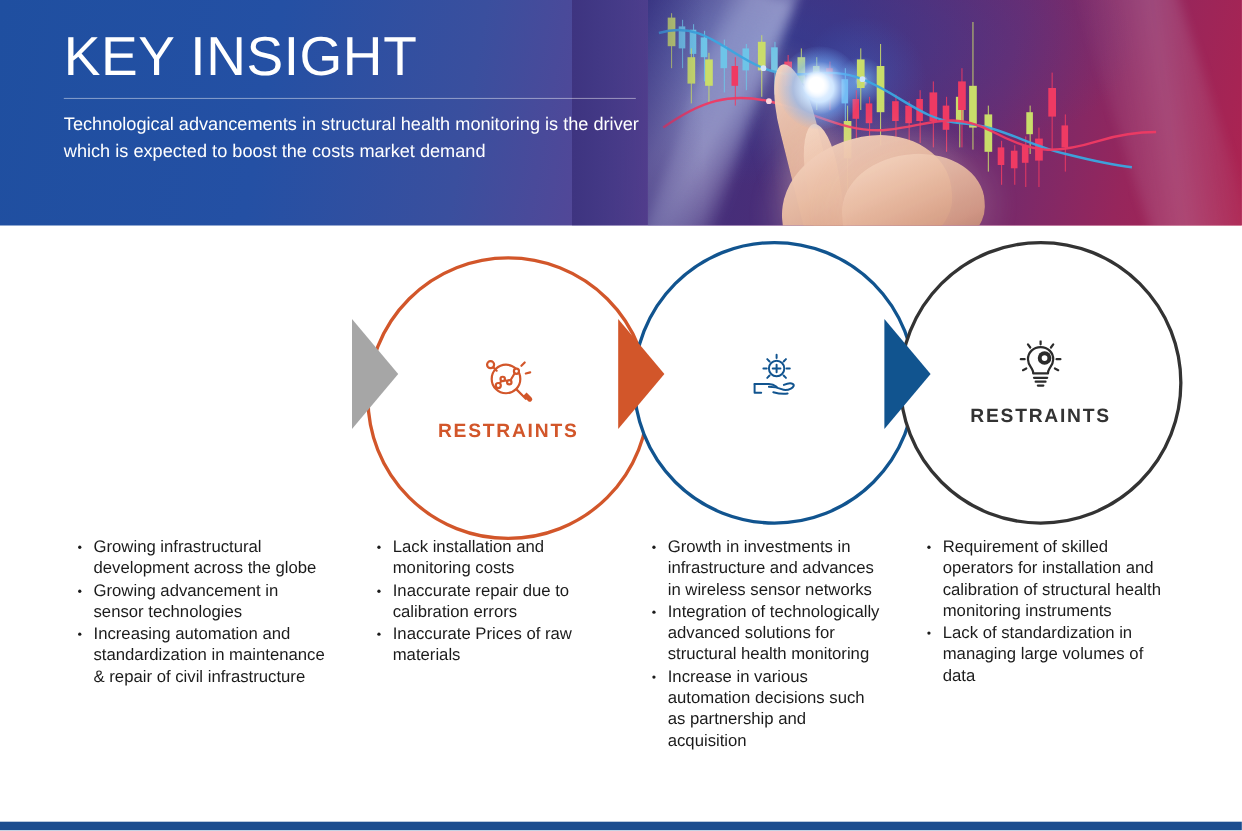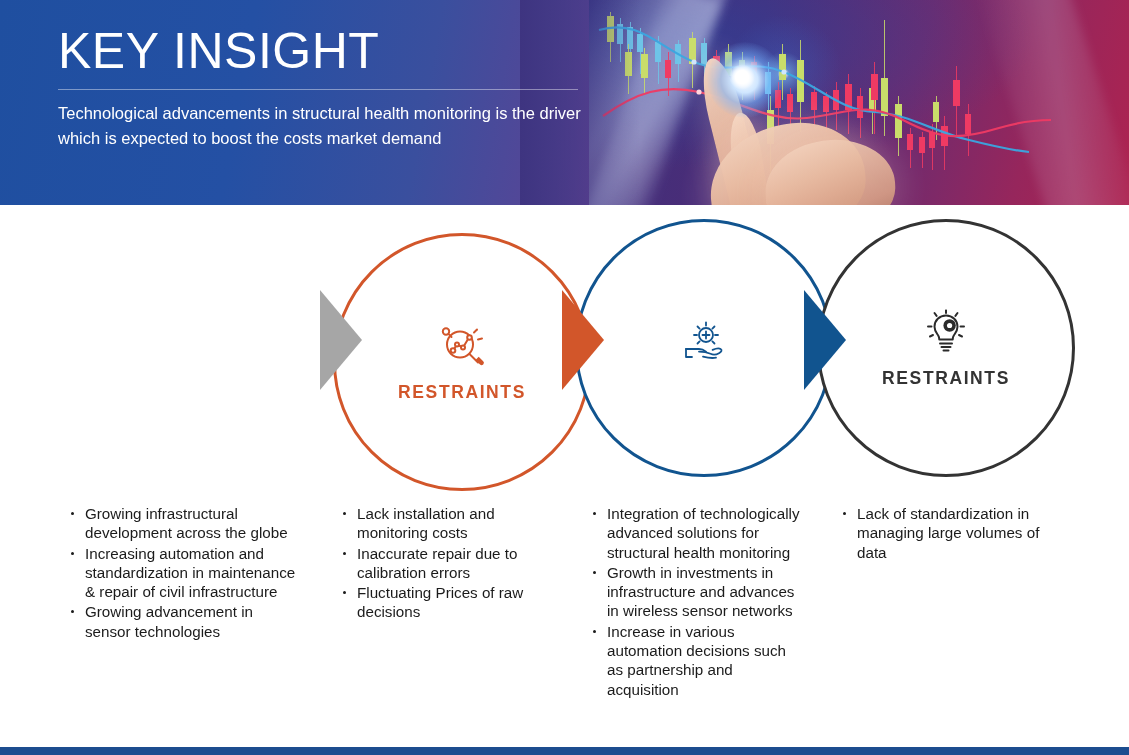--- a/index.html
+++ b/index.html
@@ -131,21 +131,21 @@
     position: absolute;
     width: 0; height: 0;
     border-top: 50px solid transparent;
     border-bottom: 50px solid transparent;
     border-left: 42px solid #000;
     z-index: 5;
   }
 
   
   #bullets { position: absolute; left: 0; top: 488px; width: 1129px; height: 255px; }
-  .bullet-col { position: absolute; top: 0; margin-top: 16px; }
+  .bullet-col { position: absolute; top: 0; }
   .bullet-list { margin: 0; padding: 0; list-style: none; }
   .bullet-list li {
     position: relative;
     padding-left: 17px;
     font-size: 15.2px;
     line-height: 1.27;
     color: #1b1b1b;
     margin-bottom: 1px;
   }
   .bullet-list li:before {
@@ -439,41 +439,42 @@
       <div class="circle-label" style="color:#333333;">RESTRAINTS</div>
     </div>
   </div>
 </div>
 
 <div id="bullets">
 
   <div class="bullet-col" style="left:68px; width:232px;">
     <ul class="bullet-list">
       <li>Growing infrastructural development across the globe</li>
+      <li>Growing advancement in sensor technologies</li>
       <li>Increasing automation and standardization in maintenance &amp; repair of civil infrastructure</li>
-      <li>Growing advancement in sensor technologies</li>
     </ul>
   </div>
 
   <div class="bullet-col" style="left:340px; width:222px;">
     <ul class="bullet-list">
       <li>Lack installation and monitoring costs</li>
       <li>Inaccurate repair due to calibration errors</li>
-      <li>Fluctuating Prices of raw decisions</li>
+      <li>Inaccurate Prices of raw materials</li>
     </ul>
   </div>
 
   <div class="bullet-col" style="left:590px; width:215px;">
     <ul class="bullet-list">
+      <li>Growth in investments in infrastructure and advances in wireless sensor networks</li>
       <li>Integration of technologically advanced solutions for structural health monitoring</li>
-      <li>Growth in investments in infrastructure and advances in wireless sensor networks</li>
       <li>Increase in various automation decisions such as partnership and acquisition</li>
     </ul>
   </div>
 
   <div class="bullet-col" style="left:840px; width:218px;">
     <ul class="bullet-list">
+      <li>Requirement of skilled operators for installation and calibration of structural health monitoring instruments</li>
       <li>Lack of standardization in managing large volumes of data</li>
     </ul>
   </div>
 </div>
 
 <div id="footer-rule"></div>
 
 </body></html>

